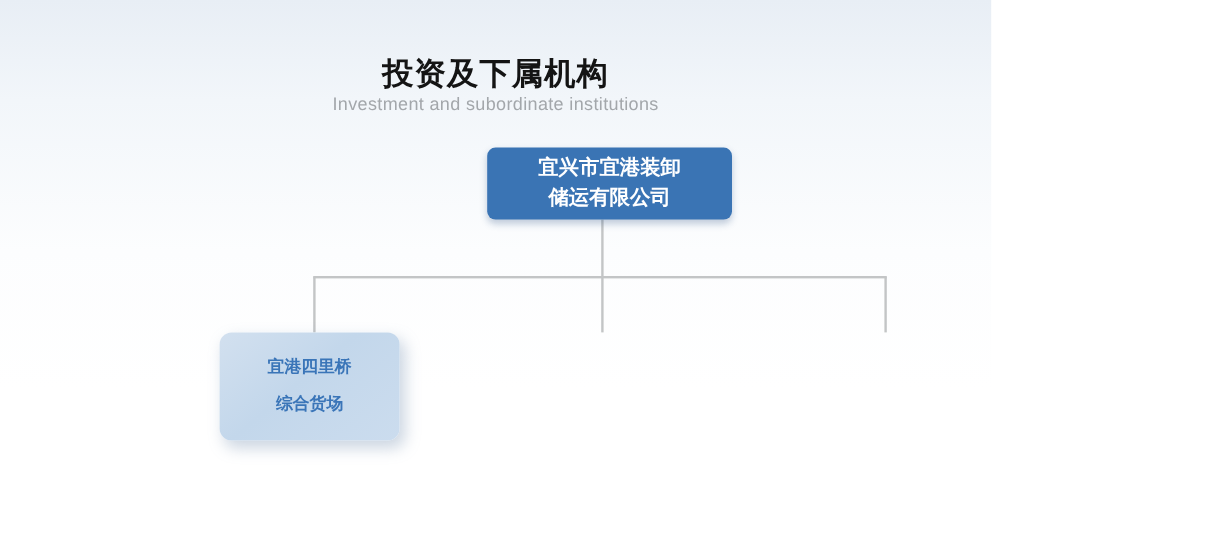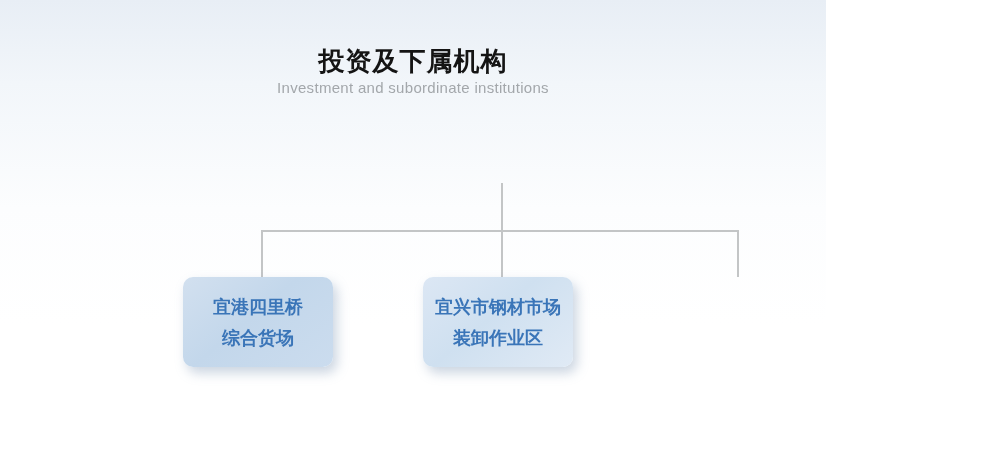--- a/index.html
+++ b/index.html
@@ -63,21 +63,21 @@
     font-size: 17px;
     font-weight: bold;
     line-height: 25px;
     box-shadow: 0 3px 6px rgba(40, 80, 130, 0.28);
   }
   .node-child {
     top: 277px;
     width: 150px; height: 90px;
     border-radius: 10px;
     color: #3a75b8;
-    font-size: 18px;
+    font-size: 14px;
     font-weight: bold;
     line-height: 31px;
     box-shadow: 4px 6px 12px rgba(125, 150, 180, 0.40);
   }
   .node-child-1 {
     left: 183px;
     background: linear-gradient(140deg, #d2e0ef 0%, #c3d7eb 45%, #cbdcee 100%);
   }
   .node-child-2 {
     left: 423px;
@@ -96,21 +96,21 @@
   <div class="page-title">投资及下属机构</div>
 
   <div class="page-subtitle">Investment and subordinate institutions</div>
 
   <div class="line stub-root"></div>
   <div class="line h-rail"></div>
   <div class="line drop-1"></div>
   <div class="line drop-2"></div>
   <div class="line drop-3"></div>
 
+  <div class="node node-root">宜兴市宜港装卸
+储运有限公司</div>
 
   <div class="node node-child node-child-1">宜港四里桥
 综合货场</div>
 
-  <div class="node node-child node-child-2">宜兴市钢材市场
-装卸作业区</div>
 
 
 </div>
 
 </body></html>

